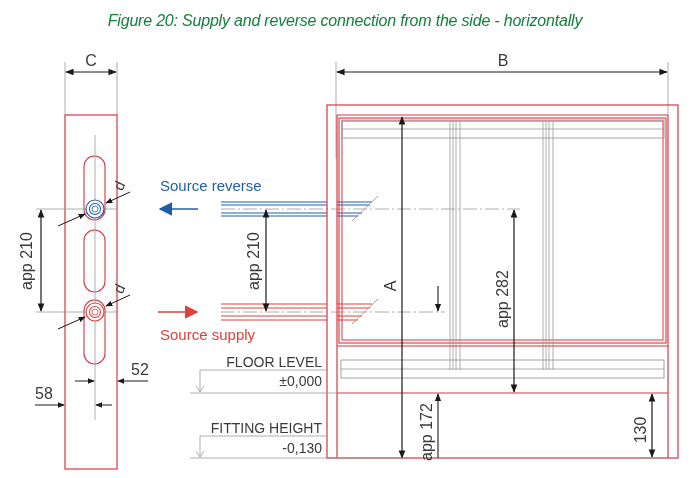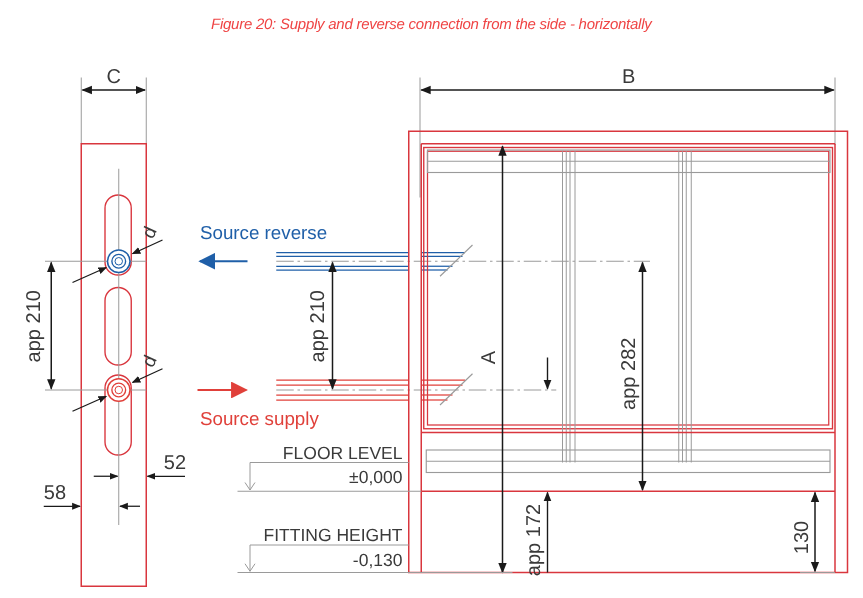--- a/index.html
+++ b/index.html
@@ -1,20 +1,20 @@
 <!DOCTYPE html>
 <html><head>
   <meta charset="utf-8">
   <style>
     html, body { margin: 0; padding: 0; background: #ffffff; }
     body { width: 690px; height: 478px; position: relative; overflow: hidden; }
     .caption {
       position: absolute; left: 0; top: 12px; width: 690px; text-align: center;
       font-family: "Liberation Sans", sans-serif; font-style: italic;
-      font-size: 12px; color: #ef4444; letter-spacing: -0.2px;
+      font-size: 16px; color: #15803d; letter-spacing: -0.2px;
     }
     svg { position: absolute; left: 0; top: 0; }
     .lbl { font-family: "Liberation Sans", sans-serif; fill: #3a3a3a; }
     .dim { font-size: 16px; }
     .note { font-size: 14px; }
     .blue-t { fill: #1f5fa8; font-size: 15px; font-family: "Liberation Sans", sans-serif; }
     .red-t { fill: #e0403a; font-size: 15px; font-family: "Liberation Sans", sans-serif; }
   </style>
 </head>
 <body>

